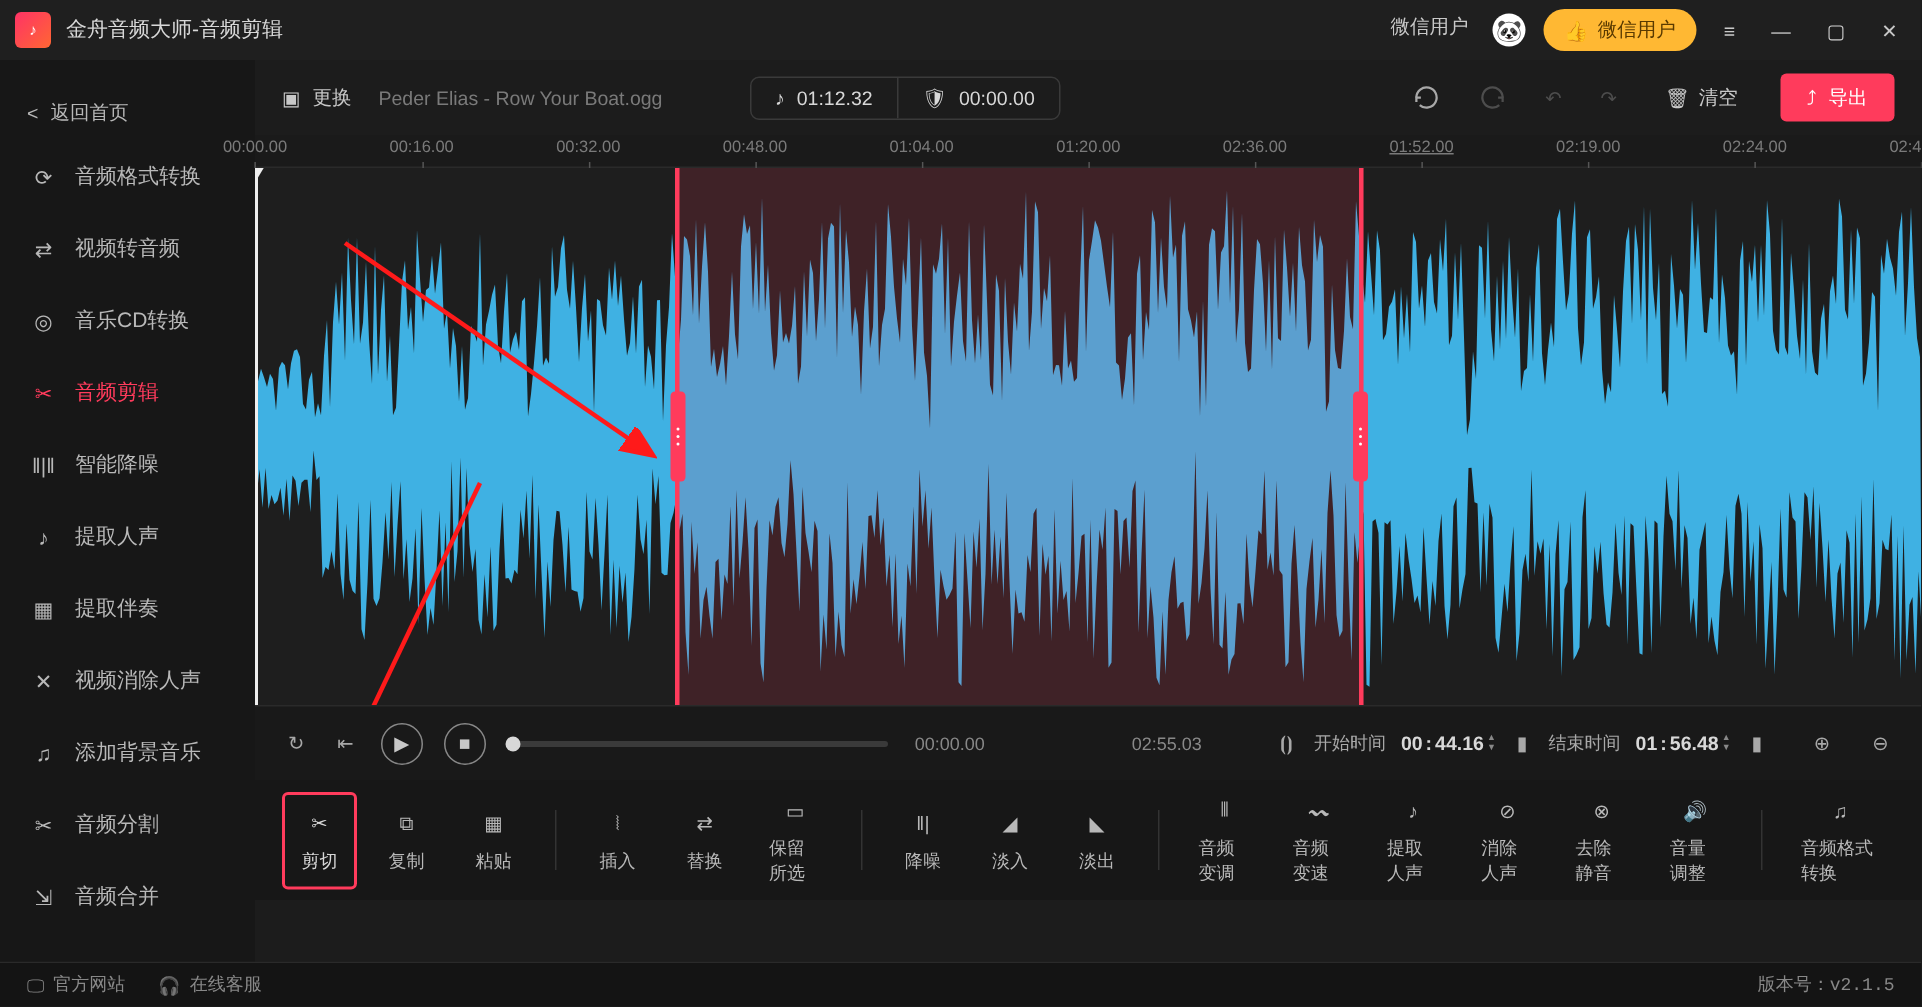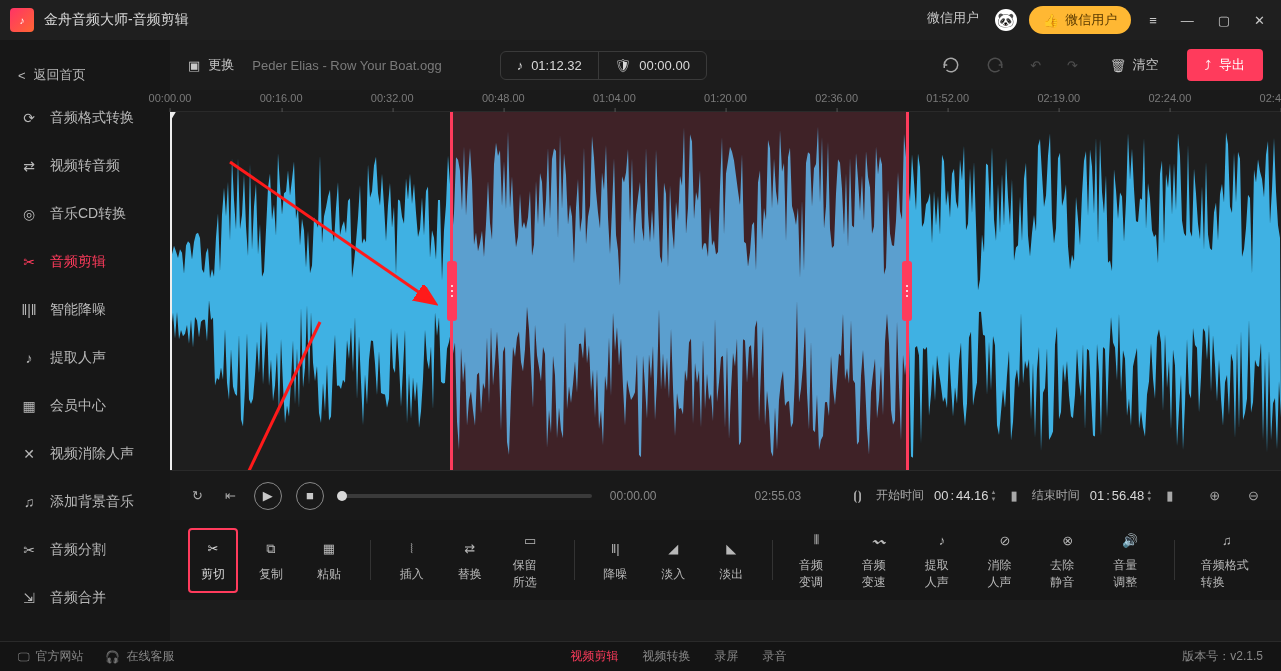--- a/index.html
+++ b/index.html
@@ -158,21 +158,21 @@
 .progress-track {
   flex: 1; height: 4px; background: #3a3a3a; border-radius: 2px; position: relative;
 }
 .progress-knob {
   position: absolute; left: 0; top: 50%; transform: translate(-50%, -50%);
   width: 10px; height: 10px; border-radius: 50%; background: #d8d8d8;
 }
 .time-label { color: #888; font-size: 12px; }
 .range-ctrls { display: flex; align-items: center; gap: 10px; margin-left: 30px; }
 .range-label { color: #a8a8a8; font-size: 12px; }
-.time-edit { color: #d8d8d8; font-size: 13px; display: flex; align-items: center; gap: 2px; }
+.time-edit { color: #d8d8d8; font-size: 13px; display: flex; align-items: center; gap: 2px; font-weight: bold; }
 .spinner { display: flex; flex-direction: column; gap: 1px; }
 .spinner span { font-size: 6px; color: #888; cursor: pointer; line-height: 6px; }
 .zoom-ctrls { margin-left: auto; display: flex; gap: 20px; }
 
 
 .tool-palette {
   height: 80px; display: flex; align-items: center;
   padding: 0 18px; gap: 8px; background: #171717;
 }
 .tool-btn {
@@ -187,21 +187,21 @@
 
 
 .statusbar {
   height: 30px; background: #141414; border-top: 1px solid #2a2a2a;
   display: flex; align-items: center; padding: 0 18px; gap: 22px;
   color: #888; font-size: 12px;
 }
 .statusbar .grp { display: flex; align-items: center; gap: 6px; cursor: pointer; }
 .status-center { margin-left: auto; display: flex; gap: 24px; }
 .status-center .grp.active { color: #ff3b5c; }
-.status-right { margin-left: auto; }
+.status-right { margin-left: auto; font-family: Liberation Mono, monospace; }
 
 
 .svg-icon { width: 100%; height: 100%; }
 </style>
 </head>
 <body>
 
 <div class="titlebar">
   <div class="app-logo">♪</div>
   <div class="app-title">金舟音频大师-音频剪辑</div>
@@ -248,21 +248,21 @@
         <div class="sidebar-item">
           <span class="sb-icon">‖|‖</span>
           <span>智能降噪</span>
         </div>
         <div class="sidebar-item">
           <span class="sb-icon">♪</span>
           <span>提取人声</span>
         </div>
         <div class="sidebar-item">
           <span class="sb-icon">▦</span>
-          <span>会员中心</span>
+          <span>提取伴奏</span>
         </div>
         <div class="sidebar-item">
           <span class="sb-icon">✕</span>
           <span>视频消除人声</span>
         </div>
         <div class="sidebar-item">
           <span class="sb-icon">♫</span>
           <span>添加背景音乐</span>
         </div>
         <div class="sidebar-item">
@@ -321,21 +321,21 @@
     </div>
 
     <div class="timeline-ruler" id="ruler">
         <span class="ruler-mark" style="left: 0%;">00:00.00</span>
         <span class="ruler-mark" style="left: 10%;">00:16.00</span>
         <span class="ruler-mark" style="left: 20%;">00:32.00</span>
         <span class="ruler-mark" style="left: 30%; text-align: center;">00:48.00</span>
         <span class="ruler-mark" style="left: 40%;">01:04.00</span>
         <span class="ruler-mark" style="left: 50%;">01:20.00</span>
         <span class="ruler-mark" style="left: 60%;">02:36.00</span>
-        <span class="ruler-mark" style="left: 70%;">01:52.00</span>
+        <span class="ruler-mark" style="left: 70%; text-decoration: underline;">01:52.00</span>
         <span class="ruler-mark" style="left: 80%;">02:19.00</span>
         <span class="ruler-mark" style="left: 90%; text-align: right;">02:24.00</span>
         <span class="ruler-mark" style="left: 100%;">02:40.00</span>
       </div>
 
     <div class="waveform-wrap">
       <svg class="wave-bg" id="waveform" preserveAspectRatio="none" viewBox="0 0 1111 358">
           <path d="M 0 179 L 0 141.8858933256173 L 2 142.240024981501 L 4 133.86118189947578 L 6 139.42590450667345 L 8 145.92049992589844 L 10 137.22513855527689 L 12 140.66300550468867 L 14 161.82952349368088 L 16 133.38666241720233 L 18 129.1923490895818 L 20 131.54998871688437 L 22 147.58310746147862 L 24 130.1001230931138 L 26 121.8992482144082 L 28 120.77352795443363 L 30 126.06101139280713 L 32 157.26505335986232 L 34 160.95474070727226 L 36 141.10543470785686 L 38 135.8244189708917 L 40 166.1466401945063 L 42 156.90052726012308 L 44 164.8038726408916 L 46 125.2485138258733 L 48 101.32629534964657 L 50 159.57637667758178 L 52 102.58971510356467 L 54 75.86974434783775 L 56 104.32525000736236 L 58 69.65840118738427 L 60 128.64797683125119 L 62 46.1528214556738 L 64 88.20556050961446 L 66 117.61160049467017 L 68 46.1484334126026 L 70 117.19025915059007 L 72 103.05293319337073 L 74 62.42924068544545 L 76 114.28949148048942 L 78 143.9524245340412 L 80 51.79640394230586 L 82 137.63088322297605 L 84 94.55310918501318 L 86 71.620032046051 L 88 142.51538442023073 L 90 111.90054823357742 L 92 164.81871992716628 L 94 159.8011781648066 L 96 118.00408626714749 L 98 75.65205752240247 L 100 61.425974941570885 L 102 107.76594923444377 L 104 92.5994549647352 L 106 123.7096813560703 L 108 41.31413002026986 L 110 73.75348704759585 L 112 102.66579152990444 L 114 81.27091678705094 L 116 79.59037444791358 L 118 58.34744521977886 L 120 83.76263378719325 L 122 67.53943893881622 L 124 49.49042385242683 L 126 107.09856559473899 L 128 95.50385742900272 L 130 133.62013257642326 L 132 106.71707374402217 L 134 118.62236909648348 L 136 155.58720228460822 L 138 118.72735562364747 L 140 161.22753848717954 L 142 153.50812118034784 L 144 105.41168836557924 L 146 109.67593112731609 L 148 115.83170002101092 L 150 43.251257204336525 L 152 131.60176185292045 L 154 104.27401849800063 L 156 95.39151277854049 L 158 84.55975347621325 L 160 77.74593370831978 L 162 118.58391790841998 L 164 130.10455484943998 L 166 95.61631058401771 L 168 70.0112089167043 L 170 123.24106100485477 L 172 114.21896002736875 L 174 109.1060116735907 L 176 121.29826659015133 L 178 88.81881697161499 L 180 86.18275032067534 L 182 165.7245277474413 L 184 150.60349352200433 L 186 129.80534322368297 L 188 105.63895462952368 L 190 72.86922186200977 L 192 131.76503271564502 L 194 126.33742874210131 L 196 130.45298409739644 L 198 52.15743487383435 L 200 85.87458573794987 L 202 79.32551526937515 L 204 53.55809555056314 L 206 44.676835408039636 L 208 81.23305037264048 L 210 93.78535603295067 L 212 61.86547512800176 L 214 93.11434258603089 L 216 129.3534868858953 L 218 93.55166071065203 L 220 70.70668898465927 L 222 115.66249813179823 L 224 94.84128684627305 L 226 162.6105003979664 L 228 87.37847662277858 L 230 88.6941558691234 L 232 104.80728926701906 L 234 111.64458196469525 L 236 66.2826024036655 L 238 87.82585733560757 L 240 61.730070249135295 L 242 92.00069689422165 L 244 71.60170695250014 L 246 100.73965569373078 L 248 125.10306378426374 L 250 116.74211738341285 L 252 85.37369439625604 L 254 123.60171636914708 L 256 79.07281914204502 L 258 74.50732913433146 L 260 145.94052616014693 L 262 118.36916806246724 L 264 125.78324733186706 L 266 147.66294533644395 L 268 88.11574592251354 L 270 88.02130442349248 L 272 168.75215288742243 L 274 118.09304982656661 L 276 92.859190329355 L 278 43.46448430718189 L 280 72.28423851099087 L 282 125.33866502574988 L 284 100.98399139753666 L 286 45.28014762482658 L 288 47.717222742796224 L 290 58.738244429055 L 292 98.28230551148926 L 294 34.2060544707204 L 296 103.6435599070277 L 298 65.79655162384937 L 300 36.111033610337216 L 302 69.19025692811773 L 304 132.72803346480524 L 306 120.54436484672574 L 308 139.33535463627828 L 310 130.68936639603885 L 312 118.73538539059328 L 314 144.9755377122992 L 316 111.9937847781085 L 318 68.99627921116372 L 320 111.0112560342838 L 322 127.74155988828801 L 324 52.32904902939657 L 326 30.79420537039215 L 328 44.04794104347923 L 330 38.22964440603579 L 332 94.14750372503194 L 334 49.291141342270635 L 336 97.39458504711642 L 338 19.42959678489754 L 340 95.98537183682117 L 342 64.54861435785122 L 344 110.08798779442262 L 346 135.1509313682154 L 348 124.81682664902755 L 350 81.52849138923989 L 352 116.33197138850878 L 354 109.99459532546551 L 356 117.0612523474581 L 358 105.17684785044494 L 360 78.67125211802697 L 362 143.79557439075924 L 364 132.39672687319316 L 366 68.86479044732292 L 368 112.26796138384529 L 370 61.05808954236073 L 372 69.93839293954623 L 374 115.46739340665054 L 376 87.29511373138033 L 378 35.80757156251826 L 380 106.9555995485594 L 382 46.962014797901816 L 384 36.49715391260048 L 386 38.97878269414781 L 388 126.42238228815856 L 390 23.251806168677916 L 392 96.88429510623847 L 394 41.297830258764634 L 396 63.12679790802905 L 398 112.65793326608838 L 400 92.37650531527703 L 402 104.61469992879454 L 404 151.20244088572716 L 406 95.65589991757052 L 408 67.07443591321338 L 410 120.26286403145625 L 412 105.82124143853724 L 414 35.09434300363728 L 416 132.30529253976727 L 418 104.64939594193433 L 420 93.77421862375466 L 422 24.077944873250004 L 424 45.8640512319634 L 426 79.15031985672348 L 428 100.41621117060149 L 430 116.53460807903102 L 432 60.49993675627276 L 434 78.1766616386723 L 436 33.0081449386804 L 438 105.58185386065806 L 440 141.93089189565887 L 442 96.69182423080032 L 444 46.1407615536005 L 446 123.02566147537928 L 448 138.58280253945617 L 450 173.6599188318369 L 452 64.20011358268604 L 454 70.48479680597286 L 456 60.49539733056885 L 458 36.8911559484209 L 460 110.93868231156773 L 462 46.3196937687039 L 464 132.40698038775736 L 466 102.4406359849334 L 468 85.00858977546163 L 470 69.65146737871623 L 472 115.40580346556871 L 474 129.22562145489678 L 476 35.42438848375113 L 478 101.52534653232303 L 480 130.15421322425865 L 482 97.70623858905306 L 484 128.27959710778958 L 486 37.48708780266324 L 488 88.43010910292341 L 490 144.49086984304378 L 492 151.5927931282911 L 494 70.77285588474743 L 496 81.76395321597619 L 498 155.5799730244441 L 500 73.31121631017027 L 502 115.67891629254258 L 504 137.618730228823 L 506 89.63839252447205 L 508 109.05357505925258 L 510 63.7959965982659 L 512 73.7718182829796 L 514 15.568356599290809 L 516 122.01713900727586 L 518 95.88132071207008 L 520 22.235473988509966 L 522 29.581754182034473 L 524 107.37443913753893 L 526 79.95283150063267 L 528 88.80050623506492 L 530 58.15287894488421 L 532 138.1550643123965 L 534 131.3679882859902 L 536 131.4367126865226 L 538 145.10692674435137 L 540 95.13465414419375 L 542 133.68418613124518 L 544 128.32780305072396 L 546 142.55624444133403 L 548 139.92576031723968 L 550 75.29368745262776 L 552 25.156213125956185 L 554 122.47637008295649 L 556 61.39030195297295 L 558 48.68783306098018 L 560 34.80537062121172 L 562 39.67516079428185 L 564 48.45291316528028 L 566 63.65380099105566 L 568 79.08483721184903 L 570 92.8796188694783 L 572 42.3294253652937 L 574 129.7346490671835 L 576 131.60453027150217 L 578 154.6311625701714 L 580 140.3997293819184 L 582 113.03692788318578 L 584 110.09346539524827 L 586 158.29768084053782 L 588 70.57461928327457 L 590 58.13602970409484 L 592 127.98828513622144 L 594 95.96389131609608 L 596 108.07916232667345 L 598 27.934108716406286 L 600 36.27457941922509 L 602 96.59669383443644 L 604 46.383594747612165 L 606 79.36254649532385 L 608 93.80439602084022 L 610 18.37340736685502 L 612 59.77347284389245 L 614 51.0486967422453 L 616 129.3523401653659 L 618 45.1461084962034 L 620 35.47975630333573 L 622 94.08897828208163 L 624 101.737549228642 L 626 112.96767117224088 L 628 95.42248173656607 L 630 165.68719603213677 L 632 88.30952460521429 L 634 159.29346821705457 L 636 51.10904007403103 L 638 40.12746439361163 L 640 42.10277276171885 L 642 94.4275934169117 L 644 56.34917672069376 L 646 52.12369545155899 L 648 14.824853182634627 L 650 90.3968279741978 L 652 25.055572050898775 L 654 116.77048116761188 L 656 94.34044013376663 L 658 29.774243605337006 L 660 116.71338391042967 L 662 136.0391904922931 L 664 133.64229867311838 L 666 81.54041899785057 L 668 47.32237253547757 L 670 50.776352311005326 L 672 76.92636661640142 L 674 122.532008301578 L 676 61.31881830838442 L 678 134.65010223101342 L 680 45.4110193261896 L 682 113.42304644485097 L 684 115.41550421928542 L 686 40.99525589655039 L 688 66.57662384742596 L 690 99.18956452066833 L 692 63.2261375550721 L 694 108.9832990057691 L 696 39.166042298920246 L 698 64.85890372460524 L 700 75.6218421444297 L 702 121.74849526773144 L 704 114.48480748157151 L 706 34.574016949128776 L 708 62.59798266094657 L 710 44.58482547128608 L 712 52.472851007772235 L 714 162.53471682682232 L 716 155.5978014079433 L 718 77.50872863040013 L 720 121.37928206795917 L 722 133.36186061466316 L 724 134.05551342066366 L 726 108.74549052319404 L 728 60.08795561413338 L 730 99.34560314973953 L 732 107.5014737997935 L 734 22.00501098346689 L 736 45.314396521627884 L 738 71.39919797355842 L 740 89.79335412700581 L 742 42.22051849350774 L 744 70.23977365547914 L 746 98.15772205471883 L 748 41.572951445786714 L 750 55.02286590625502 L 752 114.89686614261983 L 754 110.67585599563739 L 756 92.58004566577688 L 758 89.09501637326264 L 760 80.9060060514174 L 762 131.24037134684863 L 764 78.76222333021266 L 766 113.41910041997713 L 768 83.8681481475298 L 770 123.11589850788405 L 772 42.65689642695148 L 774 49.34124418459231 L 776 93.67232408876603 L 778 78.34874396351157 L 780 105.90854565346429 L 782 61.639711600906494 L 784 56.73499871866292 L 786 89.40712237762635 L 788 97.02430647664985 L 790 47.34820839904293 L 792 68.87422032412258 L 794 33.74414099775291 L 796 118.20920481666225 L 798 111.829448089408 L 800 56.14138573898413 L 802 101.28596563734246 L 804 49.82076232939454 L 806 112.69436721968648 L 808 178.20551923462966 L 810 167.4966493520418 L 812 122.20892474547342 L 814 140.59365822082736 L 816 51.52730002515611 L 818 53.17491889569678 L 820 100.3898405956846 L 822 35.05149014609373 L 824 107.42347997653118 L 826 128.94198140636178 L 828 71.77841132293334 L 830 120.97445975599325 L 832 61.84347737672705 L 834 114.14623490684242 L 836 45.77905914558437 L 838 85.15434295290227 L 840 113.09341920941614 L 842 66.88178165152559 L 844 148.81462869235128 L 846 135.39670001900913 L 848 133.31637002766763 L 850 84.15595713203518 L 852 129.34620375671201 L 854 66.76384898225871 L 856 50.660261192721975 L 858 123.51448198727527 L 860 144.61837873876556 L 862 120.97552896881518 L 864 103.02678370104549 L 866 119.47801461981899 L 868 33.924089118113926 L 870 27.105112858809264 L 872 62.510974238954304 L 874 94.92421923895766 L 876 83.45327867365455 L 878 43.66806296640965 L 880 21.531932375718867 L 882 106.4360432569165 L 884 131.41806358333497 L 886 116.31924372559585 L 888 46.20782153601152 L 890 40.822734243398855 L 892 93.89560365993161 L 894 86.18695585349062 L 896 72.23663185094473 L 898 134.16259854103703 L 900 157.40703444581584 L 902 142.83044649414305 L 904 149.58162055832116 L 906 84.74017070030357 L 908 107.36803658320568 L 910 133.21514410084995 L 912 82.36327500216066 L 914 48.66618719761948 L 916 39.06802252963348 L 918 103.9420331635813 L 920 37.307651521525486 L 922 54.5979219581353 L 924 101.85730529978994 L 926 25.183860071642783 L 928 131.1917968663932 L 930 26.986395006874858 L 932 79.97326356519902 L 934 101.42592206282103 L 936 63.35766992037938 L 938 150.65970807589827 L 940 148.505471255513 L 942 159.22312525882674 L 944 57.21062346602463 L 946 78.3280337948093 L 948 106.9568273156846 L 950 80.59216960678324 L 952 84.44063557968745 L 954 129.83979245173202 L 956 89.08597202627821 L 958 21.28227587299125 L 960 68.06485244276917 L 962 36.51347983075172 L 964 76.91848191991252 L 966 109.2839991141463 L 968 110.07562793115001 L 970 86.15243650754852 L 972 87.80135571285963 L 974 26.261938218977605 L 976 116.88347067169784 L 978 71.01841720130179 L 980 86.60816602557628 L 982 118.28104496772576 L 984 125.00056644950791 L 986 122.20385802955016 L 988 151.21695287024195 L 990 61.78417330488284 L 992 48.594154202903724 L 994 131.69311669380437 L 996 61.751802495933035 L 998 76.034988398024 L 1000 51.18916964387721 L 1002 102.80445755172296 L 1004 51.018732507679175 L 1006 98.28408847552944 L 1008 21.2575994606739 L 1010 44.07843206609243 L 1012 108.46332150583251 L 1014 121.35242132939366 L 1016 124.35152979760295 L 1018 33.05268848025656 L 1020 119.29314136216446 L 1022 124.8446356898036 L 1024 56.48903910360265 L 1026 81.74824141180127 L 1028 111.79830379195907 L 1030 127.32181336452217 L 1032 74.23839706413463 L 1034 138.08228462967216 L 1036 49.79015047928951 L 1038 122.17490624596667 L 1040 136.3229787389925 L 1042 138.33790533762226 L 1044 100.45393726582384 L 1046 90.475837623919 L 1048 128.40291726525396 L 1050 82.155346951879 L 1052 71.62677881698647 L 1054 90.69730410934446 L 1056 20.26676761458546 L 1058 32.30845216876375 L 1060 94.57713943762073 L 1062 100.9495457722296 L 1064 40.86712461219258 L 1066 90.57521973495899 L 1068 39.62854678447266 L 1070 46.86497408858514 L 1072 145.11556791818566 L 1074 136.93486216640224 L 1076 115.96330803477355 L 1078 82.73632106093757 L 1080 85.91380121230262 L 1082 162.0917749951613 L 1084 57.60186114667641 L 1086 70.54189312972031 L 1088 47.155451387162685 L 1090 59.59757013665475 L 1092 67.04866357936616 L 1094 85.1547121026393 L 1096 42.65174396895952 L 1098 29.010642201564252 L 1100 111.96030001356172 L 1102 76.80714130712892 L 1104 25.999015625664583 L 1106 79.34346961447318 L 1108 113.3283896780362 L 1110 126.07500325834809 L 1111 305.7473171277023 L 1109 269.00553138222807 L 1107 337.1772236780422 L 1105 286.0733299070479 L 1103 291.23081565984063 L 1101 328.349849892375 L 1099 238.46462891170904 L 1097 340.541834557067 L 1095 245.38671761053075 L 1093 328.4848048051784 L 1091 231.09123516393632 L 1089 254.86773865567233 L 1087 253.99127715419425 L 1085 247.75037429387902 L 1083 290.2031669033297 L 1081 300.73321614662177 L 1079 207.42112120374284 L 1077 286.75284806116804 L 1075 301.05384439685105 L 1073 308.30033040159145 L 1071 218.93023334115085 L 1069 317.02828569468113 L 1067 230.6425470527699 L 1065 326.4247695931768 L 1063 249.8245608466114 L 1061 241.52530143153723 L 1059 303.26978023175127 L 1057 263.0315150195729 L 1055 270.3077326826763 L 1053 313.86198987348223 L 1051 286.8944219362349 L 1049 247.7216152407587 L 1047 289.43610542106825 L 1045 253.15751133730225 L 1043 223.32332170762086 L 1041 280.04135815326254 L 1039 212.33994473190683 L 1037 248.06981977792742 L 1035 219.72583091066184 L 1033 216.1444583147931 L 1031 265.3509005204662 L 1029 300.6167051775169 L 1027 235.7039578298747 L 1025 233.04399876208603 L 1023 216.11840227993738 L 1021 286.54941690894225 L 1019 280.9462228102863 L 1017 227.09696224111073 L 1015 291.83450332706207 L 1013 337.881902633598 L 1011 262.7375379164417 L 1009 298.4578888855159 L 1007 333.88995070436124 L 1005 253.55527213367975 L 1003 237.43161757261026 L 1001 317.79625961091426 L 999 248.88491593541693 L 997 275.89635139332586 L 995 222.61067256726272 L 993 299.4953482337773 L 991 230.42499444102612 L 989 217.19496754723252 L 987 225.16610820532128 L 985 286.9766649105782 L 983 266.7708723173655 L 981 231.3951776185849 L 979 269.42514276762967 L 977 282.6239501452729 L 975 324.82874606463633 L 973 315.2047762565178 L 971 298.92727154788247 L 969 316.84304683455014 L 967 236.0297820593629 L 965 245.0889601296508 L 963 254.58244342081252 L 961 314.1206775849882 L 959 286.51251867669356 L 957 303.95468697822264 L 955 246.67085821236765 L 953 238.20240992561227 L 951 280.45484757258185 L 949 201.5599411001413 L 947 268.47160849447795 L 945 235.48158770593542 L 943 230.52894250739155 L 941 205.1181711306603 L 939 245.5238401656623 L 937 306.2993705355741 L 935 237.06079746216724 L 933 235.00469137380978 L 931 323.55057861181626 L 929 261.1051738420873 L 927 231.86638048819077 L 925 324.4650200413941 L 923 323.42225640849676 L 921 282.64668742581364 L 919 238.68708218055497 L 917 236.80074971169222 L 915 317.9195318755704 L 913 231.90142051586977 L 911 284.7398064291411 L 909 269.774374822159 L 907 236.6956688747964 L 905 282.9993495166278 L 903 306.33818546997196 L 901 304.30181289022096 L 899 283.17630844283434 L 897 249.1146374954241 L 895 270.4532752316707 L 893 252.11977039698854 L 891 300.0631279489697 L 889 307.34977551823295 L 887 214.8460521357336 L 885 232.79852910439294 L 883 319.4761176002138 L 881 324.5459217613293 L 879 327.9588010037195 L 877 235.89661099219717 L 875 276.0650989833266 L 873 280.8244360202026 L 871 338.88937556509575 L 869 234.8670354658408 L 867 257.36430752245036 L 865 325.70890620755983 L 863 250.62807515534814 L 861 307.7429767303697 L 859 246.98279618922658 L 857 257.09859753285974 L 855 248.79097300615638 L 853 271.79553223948756 L 851 201.09309900199963 L 849 275.9631739363208 L 847 257.13959058940407 L 845 267.9531161318488 L 843 310.0913520900402 L 841 328.7711348759666 L 839 238.80874256338544 L 837 263.50586472812785 L 835 295.9852968066899 L 833 277.17832581789025 L 831 300.09778033178065 L 829 323.09072414001207 L 827 313.21278005390633 L 825 233.19407749415348 L 823 223.91482489769732 L 821 278.55451530895624 L 819 229.5567807003754 L 817 283.0219174409746 L 815 223.63111176653462 L 813 222.75239997543486 L 811 199.77240326504523 L 809 200.07988153341142 L 807 270.6186970667866 L 805 280.80993994771814 L 803 293.6732972868813 L 801 219.64836948641357 L 799 225.51648581239297 L 797 291.2471754789374 L 795 314.2724652303211 L 793 291.96495846200327 L 791 230.40165519631233 L 789 248.63747729948818 L 787 291.9584690946242 L 785 275.25664987690493 L 783 304.60850164911574 L 781 273.2210825334116 L 779 239.4177636401036 L 777 296.2975945424148 L 775 284.98630977360324 L 773 289.9269957873208 L 771 273.92644446613997 L 769 260.6292253968049 L 767 243.2775146339397 L 765 288.9807224389821 L 763 251.96496641476529 L 761 282.60194662964227 L 759 303.95497503098926 L 757 234.8568971083822 L 755 237.74124878590808 L 753 236.0926973718876 L 751 331.5374212334608 L 749 243.38329031336653 L 747 234.03580482054187 L 745 235.72175415823145 L 743 345.7825636276882 L 741 344.4173025551577 L 739 229.07733411510912 L 737 240.53459413396754 L 735 263.3174934187134 L 733 242.79844552158443 L 731 328.56702918158317 L 729 274.8648018321424 L 727 209.5897873922366 L 725 308.44466793185927 L 723 312.6767145973645 L 721 298.08149828434415 L 719 231.84442485561172 L 717 201.6985482228609 L 715 230.06692437309005 L 713 303.4517269046594 L 711 254.08918917576034 L 709 287.86357779124654 L 707 306.5416453448817 L 705 246.65890406235388 L 703 261.9976758543923 L 701 280.4328786645323 L 699 342.81751415626036 L 697 316.23582762846775 L 695 271.99011746197783 L 693 237.9551782578899 L 691 263.7483689964073 L 689 329.4913048824154 L 687 332.7751789077791 L 685 271.13572640603206 L 683 268.1198528610619 L 681 208.33195182083875 L 679 271.8259458312661 L 677 256.33508872517405 L 675 268.0715722712799 L 673 201.76053110722557 L 671 244.35897699086402 L 669 241.51951302528806 L 667 268.7775707754194 L 665 293.05749150614633 L 663 276.94704269031496 L 661 243.86977615528934 L 659 304.1551817238493 L 657 290.0885942069656 L 655 290.30681643240223 L 653 323.94942654971146 L 651 327.625744030266 L 649 337.8914354596332 L 647 282.70474826814177 L 645 320.31036782599784 L 643 317.8789006993172 L 641 229.49199417872046 L 639 317.7191093095641 L 637 280.33797143316093 L 635 214.84872855881036 L 633 253.51985360362957 L 631 276.6378315491713 L 629 290.49067677256636 L 627 188.98645250272966 L 625 264.85649461528675 L 623 310.78133450305256 L 621 315.4058758128251 L 619 289.10535792653934 L 617 290.0557896682052 L 615 293.89619836499924 L 613 258.9006502528639 L 611 269.3540026913032 L 609 287.90735390002214 L 607 338.0551618489518 L 605 295.592010407213 L 603 344.80300775900815 L 601 339.7978092902374 L 599 299.80226449799227 L 597 278.81769483220717 L 595 313.4838166006642 L 593 214.53333001395987 L 591 257.59220198000725 L 589 309.8996762503678 L 587 208.29204985588223 L 585 215.39025934232532 L 583 266.7121146959236 L 581 232.99645361207365 L 579 235.28905859411088 L 577 270.92189390132967 L 575 228.61614249904002 L 573 227.36870609616 L 571 329.70654109703366 L 569 333.1447847575576 L 567 226.37862994097134 L 565 254.45491178807964 L 563 241.00537525392994 L 561 279.0495987077785 L 559 326.9415555233336 L 557 234.43780267007403 L 555 316.19329261528674 L 553 243.87081221752487 L 551 245.2680595912247 L 549 270.140377006401 L 547 289.98116461804796 L 545 206.78200606540406 L 543 309.2205426193649 L 541 282.0741374767457 L 539 288.0393759065006 L 537 261.80867174852386 L 535 297.19891764106995 L 533 227.6823967334488 L 531 315.61872010410974 L 529 258.5681350753437 L 527 271.1159391968369 L 525 250.69870408896858 L 523 312.000265629669 L 521 226.49144154084814 L 519 230.5394427646472 L 517 269.43695101169646 L 515 258.0828413959033 L 513 302.56053601524906 L 511 296.0839815597227 L 509 296.983251384559 L 507 281.05777983541634 L 505 324.0512438082228 L 503 275.80011342933847 L 501 216.42190021633309 L 499 286.8711369993846 L 497 245.7811291322082 L 495 277.5695209968441 L 493 241.23988692473034 L 491 277.84064063566774 L 489 197.28388357645832 L 487 270.6161504863738 L 485 308.355502152796 L 483 233.99000827157926 L 481 266.4560605436931 L 479 242.37247074545186 L 477 306.8443127172777 L 475 274.7984722269469 L 473 243.58287437958313 L 471 345.3213645564306 L 469 342.8602256441892 L 467 242.36632143376553 L 465 280.2928633824114 L 463 284.71280530324873 L 461 287.91587782690374 L 459 278.7612815289093 L 457 267.8460642957705 L 455 313.5712146814055 L 453 274.49350856317847 L 451 226.41115123417288 L 449 253.81726107126605 L 447 214.8794681727561 L 445 239.11446134234484 L 443 200.78719170903884 L 441 284.0540147259731 L 439 225.57822053409743 L 437 279.0484275398464 L 435 263.69878041190225 L 433 333.3169094866323 L 431 298.4776132405403 L 429 317.34623090709835 L 427 257.013678378583 L 425 306.0951271223802 L 423 257.8603128267196 L 421 279.23946773625715 L 419 233.05487800156203 L 417 251.51607470429832 L 415 214.8586743881258 L 413 246.63489178381963 L 411 231.4537538316167 L 409 232.06704994881096 L 407 280.82305865177784 L 405 249.32409501790568 L 403 271.9761089780737 L 401 290.9118028867165 L 399 274.1362610399478 L 397 297.186626281331 L 395 209.6838730937846 L 393 326.137272580744 L 391 318.0566820536509 L 389 295.7766144231062 L 387 326.2000468998249 L 385 263.3579336127175 L 383 243.70239254517708 L 381 321.155543563594 L 379 297.66798113954854 L 377 335.81687251545145 L 375 241.93567939272538 L 373 235.11950858853587 L 371 269.45610436742516 L 369 255.6025021659112 L 367 243.25937005397978 L 365 212.62507038776246 L 363 295.9714795829973 L 361 256.2816086719592 L 359 217.42669592480595 L 357 194.83110442555085 L 355 237.23539460178517 L 353 259.4219990675514 L 351 250.03805438324963 L 349 219.46192809195782 L 347 225.8735912144888 L 345 244.91678977818498 L 343 234.8709728869569 L 341 280.02693960407794 L 339 343.04217242151907 L 337 330.1118312224864 L 335 234.34338828729437 L 333 240.02889191677582 L 331 318.590853514643 L 329 254.6497603383732 L 327 219.5192234531138 L 325 249.8447775614503 L 323 273.6703561939777 L 321 214.70847209815912 L 319 292.12013843163373 L 317 225.43857143808123 L 315 277.2867195596977 L 313 270.94104223127135 L 311 301.5362059394524 L 309 260.56046534497165 L 307 262.6536088480709 L 305 313.8455602423444 L 303 298.52482511978155 L 301 279.22275630177535 L 299 288.0715939661253 L 297 313.7722405488146 L 295 249.45973568926854 L 293 270.6904023573568 L 291 235.8786417347152 L 289 337.99736129614496 L 287 309.5040277143886 L 285 230.44834355304087 L 283 241.72355407407227 L 281 219.21539772435835 L 279 229.990720838104 L 277 236.7200164421165 L 275 271.10208900735626 L 273 271.52439514574337 L 271 269.8166421619692 L 269 205.30986679237517 L 267 224.09323174743542 L 265 200.32111148413202 L 263 297.48575002910354 L 261 234.42098519101694 L 259 257.53442650094877 L 257 247.7144941209807 L 255 217.752278823633 L 253 267.12318664604203 L 251 299.3633360362775 L 249 316.0006801524295 L 247 269.59083235330854 L 245 289.8175787275495 L 243 265.2080676319474 L 241 306.6376725301359 L 239 261.214530815584 L 237 311.44376764322413 L 235 217.79141995778227 L 233 256.99808177342953 L 231 295.06729721393594 L 229 250.76873275832634 L 227 219.99116445755118 L 225 260.9453195083298 L 223 255.72633272479374 L 221 216.06530485307871 L 219 286.7147514053251 L 217 295.78773415987195 L 215 282.4301430997402 L 213 282.02780158270446 L 211 280.9884097483587 L 209 239.35328813357 L 207 282.98388737724235 L 205 251.3630344724748 L 203 228.93089117944237 L 201 228.54560584477002 L 199 248.00864587259213 L 197 292.6748043415021 L 195 262.40188063791146 L 193 313.3100413551866 L 191 269.92087396449494 L 189 224.32115177513523 L 187 287.45133435161864 L 185 204.73383273134968 L 183 260.4710733891418 L 181 215.17339883292297 L 179 247.04302793080097 L 177 227.8975073129492 L 175 270.75360619463095 L 173 267.78404169210586 L 171 276.97339224122754 L 169 273.41026104522666 L 167 273.64429553912305 L 165 222.63802335387197 L 163 253.78346885408536 L 161 304.5335186169048 L 159 308.5880091323254 L 157 252.41951544084276 L 155 299.628825276355 L 153 270.91508943628867 L 151 311.07064543650426 L 149 301.1205179017034 L 147 253.9966054677024 L 145 269.3165701062745 L 143 250.75745060626085 L 141 199.9840273423612 L 139 273.1719703298236 L 137 193.14580680390964 L 135 255.52174809455846 L 133 276.0232406306363 L 131 195.59911301698514 L 129 296.12779586973045 L 127 236.14797537319112 L 125 292.2114259664145 L 123 228.3850982062055 L 121 268.48304011715277 L 119 304.7181144316592 L 117 293.3784781170115 L 115 311.3537952380917 L 113 273.5111594224236 L 111 226.62570787675156 L 109 304.1609149400703 L 107 240.15355942885816 L 105 273.6133664135016 L 103 289.34233043563404 L 101 247.5237334096759 L 99 274.160876426287 L 97 208.87555027381 L 95 237.98627460655356 L 93 272.7313402158838 L 91 209.28169271297708 L 89 261.2198032794677 L 87 229.5799322801825 L 85 262.75382782585183 L 83 286.82971284947655 L 81 291.9629376725482 L 79 287.1581283485676 L 77 221.13618611231453 L 75 276.26609880963196 L 73 314.62152886165046 L 71 307.572146690159 L 69 222.73468351164354 L 67 283.9886828989111 L 65 281.8719364037373 L 63 274.49059471626845 L 61 237.06395218601094 L 59 288.02390892090347 L 57 270.7291209901199 L 55 216.9688553594427 L 53 267.82657196583807 L 51 255.39326067721078 L 49 268.01556567972034 L 47 265.9237339946633 L 45 273.4144282683581 L 43 205.4874025795627 L 41 207.95483152777462 L 39 188.33528701492497 L 37 229.46732186487156 L 35 207.82057274997317 L 33 207.7916125299035 L 31 209.81973208979144 L 29 225.38263637867254 L 27 208.55204102816603 L 25 204.9541578767388 L 23 235.39505989881383 L 21 207.41591839778732 L 19 231.83310782156 L 17 213.09817614955136 L 15 221.69768143066403 L 13 224.1628976708244 L 11 218.06439582529492 L 9 227.35650809490284 L 7 199.96668600884152 L 5 226.57976485508485 L 3 200.82214885204536 L 1 219.59093300604417 Z" fill="#3fb1e3"></path>
         </svg>
       <div class="playhead"></div>
@@ -482,22 +482,16 @@
 
 <div class="statusbar">
   <div class="grp">
     <span>🖵</span>
     <span>官方网站</span>
   </div>
   <div class="grp">
     <span>🎧</span>
     <span>在线客服</span>
   </div>
-  <div class="status-center" id="status-center">
-      <div class="grp active">视频剪辑</div>
-      <div class="grp">视频转换</div>
-      <div class="grp">录屏</div>
-      <div class="grp">录音</div>
-    </div>
   <div class="status-right">
     <span>版本号：</span><span>v2.1.5</span>
   </div>
 </div>
 
 </body></html>

